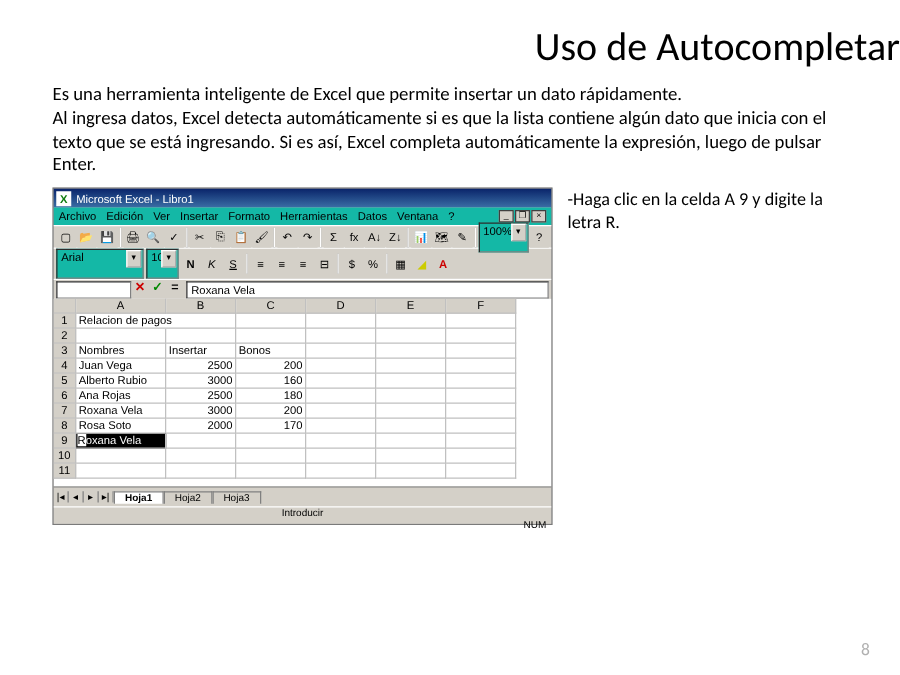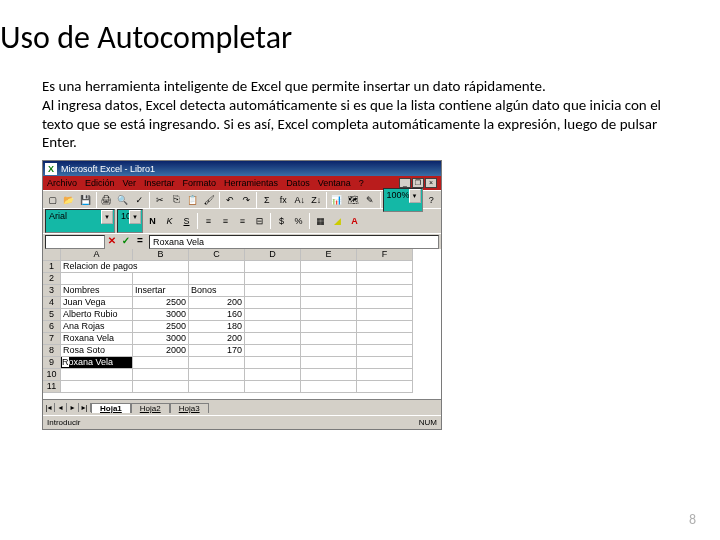--- a/index.html
+++ b/index.html
@@ -6,24 +6,24 @@
   body {
     margin: 0;
     width: 720px;
     height: 540px;
     font-family: Calibri, Arial, sans-serif;
     background: #fff;
     position: relative;
     font-size: 14px;
   }
   .slide-title {
-    text-align: left;
+    text-align: right;
     font-size: 32px;
     font-weight: 400;
-    margin: 18px 0 20px 0;
+    margin: 18px 0 10px 0;
     font-family: "Calibri Light", Calibri, sans-serif;
   }
   .intro {
     padding: 0 42px;
     font-size: 15px;
     line-height: 1.25;
   }
   .lower {
     display: flex;
     padding: 8px 42px 0 42px;
@@ -44,21 +44,21 @@
     align-items: center;
     padding: 1px 2px;
     height: 15px;
   }
   .titlebar .xicon {
     width: 12px; height: 12px; background: #fff; color: #107c10;
     font-weight: bold; font-size: 9px; text-align: center; line-height: 12px;
     margin-right: 4px;
   }
   .menubar {
-    background: #b91c1c;
+    background: #14b8a6;
     display: flex;
     gap: 8px;
     padding: 1px 4px;
     height: 14px;
     align-items: center;
   }
   .menubar .win-controls {
     margin-left: auto; display: flex; gap: 1px;
   }
   .menubar .wc {
@@ -124,25 +124,25 @@
   .num { text-align:right; }
   .autocomp {
     background:#000; color:#fff; padding:0 1px !important;
   }
   .autocomp .typed { background:#fff; color:#000; }
   .sheet-tabs {
     background:#d4d0c8; display:flex; align-items:center; height:16px;
     border-top:1px solid #808080; font-size:8px;
   }
   .sheet-tabs .nav { width:12px; text-align:center; border-right:1px solid #808080; }
-  .tab { padding:0 8px; background:#d4d0c8; border:1px solid #808080; border-bottom:none; margin-top:1px;text-decoration:underline;}
+  .tab { padding:0 8px; background:#d4d0c8; border:1px solid #808080; border-bottom:none; margin-top:1px;}
   .tab.active { background:#fff; font-weight:bold; }
   .statusbar {
     background:#d4d0c8; display:flex; align-items:center; height:14px;
-    border-top:1px solid #fff; font-size:8px; padding:0 4px;
+    border-top:1px solid #fff; font-size:8px; padding:0 4px;flex-direction:column;
   }
   .statusbar .right { margin-left:auto; display:flex; gap:20px; }
   .side-notes {
     flex: 1;
     font-size: 14.5px;
     line-height: 1.25;
   }
   .side-notes p { margin: 0 0 12px 0; }
   .page-num {
     position: absolute;
@@ -353,16 +353,17 @@
     </div>
     <div class="statusbar">
       <span>Introducir</span>
       <div class="right">
           <span>NUM</span>
         </div>
     </div>
   </div>
 
   <div class="side-notes">
+    <p>-Haga clic en la celda A 9 y digite la letra R.</p>
   </div>
 </div>
 
 <div class="page-num">8</div>
 
 </body></html>

